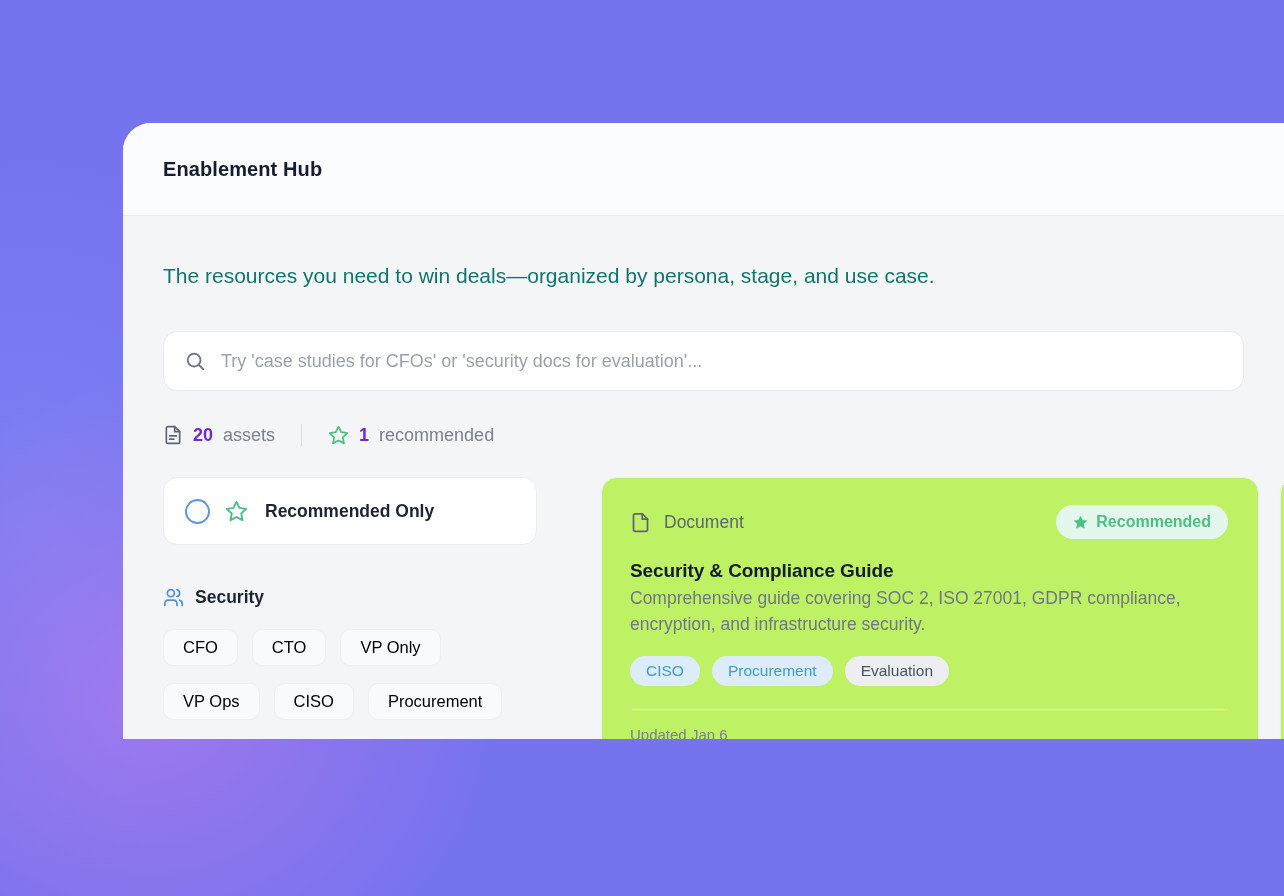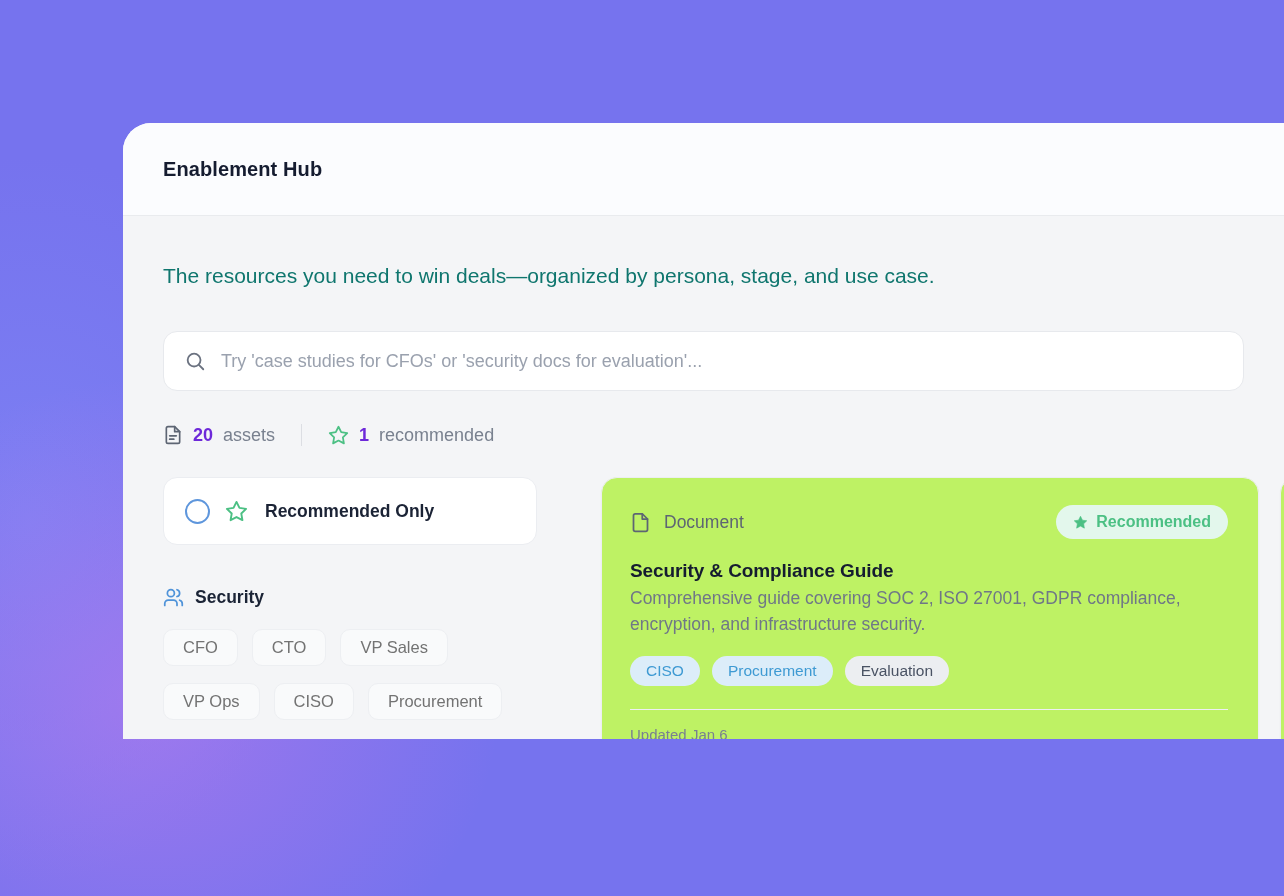--- a/index.html
+++ b/index.html
@@ -64,21 +64,21 @@
   }
   .radio-circle { width:25px; height:25px; border-radius:50%; border:2px solid #5e96dc; flex-shrink:0; }
   .toggle-label { font-size:17.5px; font-weight:600; color:#1b2335; margin-left:2px; }
 
   .filter-header { margin-top:42px; display:flex; align-items:center; gap:11px; }
   .filter-header .label { font-size:17.5px; font-weight:700; color:#1b2436; }
 
   .chips { margin-top:21px; display:flex; flex-wrap:wrap; gap:17px 14px; max-width:374px; }
   .chip {
     background:#f9fafb; border:1px solid #edeff2; border-radius:10px;
-    padding:8px 19px; font-size:16.5px; color:#737373; cursor:pointer; white-space:nowrap;
+    padding:8px 19px; font-size:16.5px; color:#000000; cursor:pointer; white-space:nowrap;
   }
   .sidebar-divider { margin-top:35px; border-top:1px solid #e7e9ed; }
   .stage-header { margin-top:48px; }
 
   
   .cards-col { display:flex; gap:21px; }
   .asset-card {
     width:658px; background:#bef264; border:1px solid #eceef1; border-radius:16px;
     padding:27px 30px 23px 28px; cursor:pointer;
     box-shadow:0 1px 2px rgba(20,27,46,0.03);
@@ -173,21 +173,21 @@
               <path d="M22 21v-2a4 4 0 0 0-3-3.87"></path>
               <path d="M16 3.13a4 4 0 0 1 0 7.75"></path>
             </svg>
           </span>
           <span class="label">Security</span>
         </div>
 
         <div class="chips">
           <span class="chip">CFO</span>
           <span class="chip">CTO</span>
-          <span class="chip">VP Sales</span>
+          <span class="chip">VP Only</span>
           <span class="chip">VP Ops</span>
           <span class="chip">CISO</span>
           <span class="chip">Procurement</span>
         </div>
 
         <div class="sidebar-divider"></div>
 
         <div class="filter-header stage-header">
           <span class="icon">
             <svg width="21" height="21" viewBox="0 0 24 24" fill="none" stroke="#4f93d9" stroke-width="2" stroke-linecap="round" stroke-linejoin="round">

